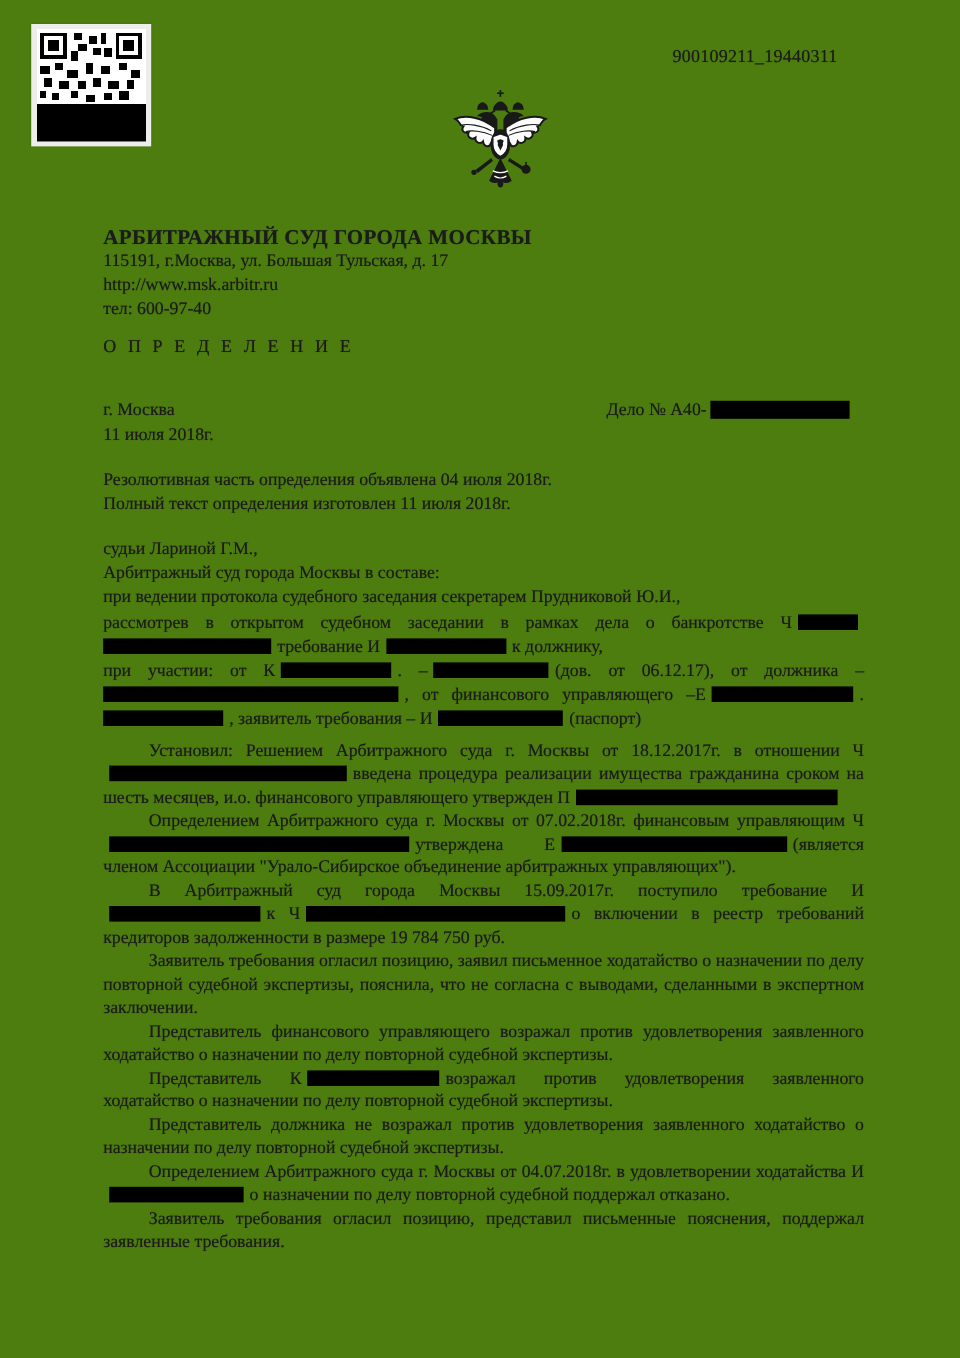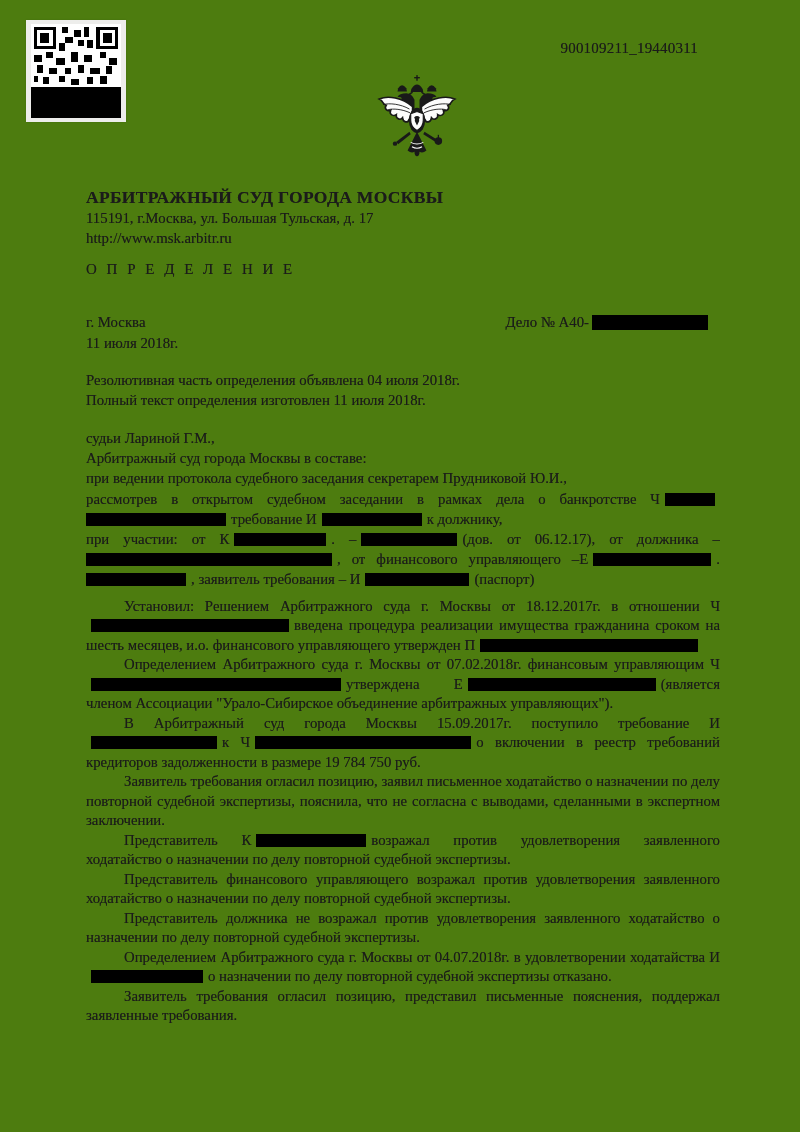--- a/index.html
+++ b/index.html
@@ -154,20 +154,21 @@
       </g>
     </svg>
   </div>
 
   <div class="content">
 
     <div class="doc-header">
       <div class="court-name">АРБИТРАЖНЫЙ СУД ГОРОДА МОСКВЫ</div>
       <div class="header-line">115191, г.Москва, ул. Большая Тульская, д. 17</div>
       <div class="header-line">http://www.msk.arbitr.ru</div>
+      <div class="header-line">тел: 600-97-40</div>
       <div class="doc-type">О П Р Е Д Е Л Е Н И Е</div>
     </div>
 
     <div class="case-row">
       <span>г. Москва</span>
       <span class="case-no"><span>Дело № А40-</span><span class="redact tall" style="width:116px"></span></span>
     </div>
     <div class="date-row">11 июля 2018г.</div>
 
     <div class="resolutive">
@@ -184,21 +185,21 @@
       <div class="jline"><span>при участии: от К</span><span class="redact" style="width:92px"></span><span>. –</span><span class="redact" style="width:96px"></span><span>(дов. от 06.12.17), от должника –</span></div>
       <div class="jline"><span class="redact nol" style="width:246px"></span><span>, от финансового управляющего –Е</span><span class="redact" style="width:118px"></span><span>.</span></div>
       <div><span class="redact nol" style="width:100px"></span><span>, заявитель требования – И</span><span class="redact" style="width:104px"></span><span>(паспорт)</span></div>
     </div>
 
     <div class="paras">
       <p><span>Установил: Решением Арбитражного суда г. Москвы от 18.12.2017г. в отношении Ч</span><span class="redact" style="width:198px"></span><span>введена процедура реализации имущества гражданина сроком на шесть месяцев,  и.о. финансового управляющего утвержден П</span><span class="redact" style="width:218px"></span></p>
       <p><span>Определением Арбитражного суда г. Москвы от 07.02.2018г. финансовым управляющим Ч</span><span class="redact" style="width:250px"></span><span>утверждена Е</span><span class="redact" style="width:188px"></span><span>(является членом Ассоциации "Урало-Сибирское объединение арбитражных управляющих").</span></p>
       <p><span>В Арбитражный суд города Москвы 15.09.2017г. поступило требование И</span><span class="redact" style="width:126px"></span><span>к Ч</span><span class="redact" style="width:216px"></span><span>о включении в реестр  требований кредиторов задолженности в размере 19 784 750 руб.</span></p>
       <p>Заявитель требования огласил позицию, заявил письменное ходатайство о назначении по делу повторной судебной экспертизы, пояснила, что не согласна с выводами, сделанными в экспертном заключении.</p>
+      <p>Представитель финансового управляющего возражал против удовлетворения заявленного ходатайство о назначении по делу повторной судебной экспертизы.</p>
       <p><span>Представитель К</span><span class="redact" style="width:110px"></span><span>возражал против удовлетворения заявленного ходатайство о назначении по делу повторной судебной экспертизы.</span></p>
-      <p>Представитель финансового управляющего возражал против удовлетворения заявленного ходатайство о назначении по делу повторной судебной экспертизы.</p>
       <p>Представитель должника не возражал против удовлетворения заявленного ходатайство о назначении по делу повторной судебной экспертизы.</p>
-      <p><span>Определением Арбитражного суда г. Москвы от 04.07.2018г. в удовлетворении ходатайства И</span><span class="redact" style="width:112px"></span><span>о назначении по делу повторной судебной экспертизы отказано.</span></p>
+      <p><span>Определением Арбитражного суда г. Москвы от 04.07.2018г. в удовлетворении ходатайства И</span><span class="redact" style="width:112px"></span><span>о назначении по делу повторной судебной поддержал отказано.</span></p>
       <p>Заявитель требования огласил позицию, представил письменные пояснения, поддержал заявленные требования.</p>
     </div>
 
   </div>
 </div>
 
 </body></html>

